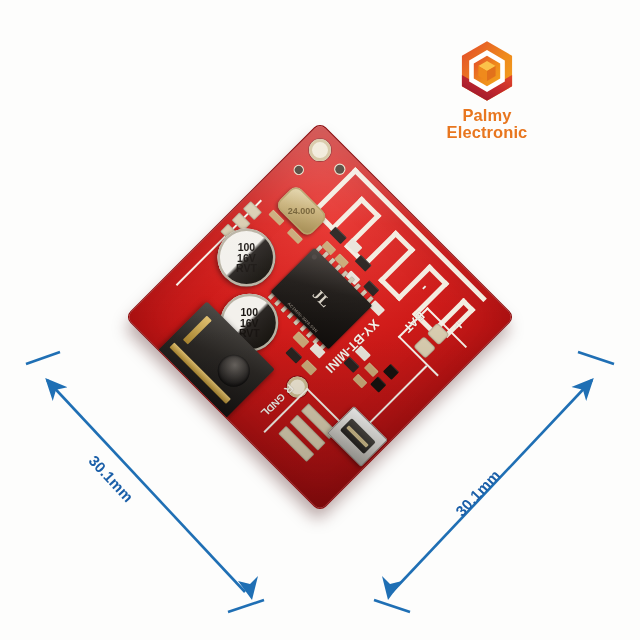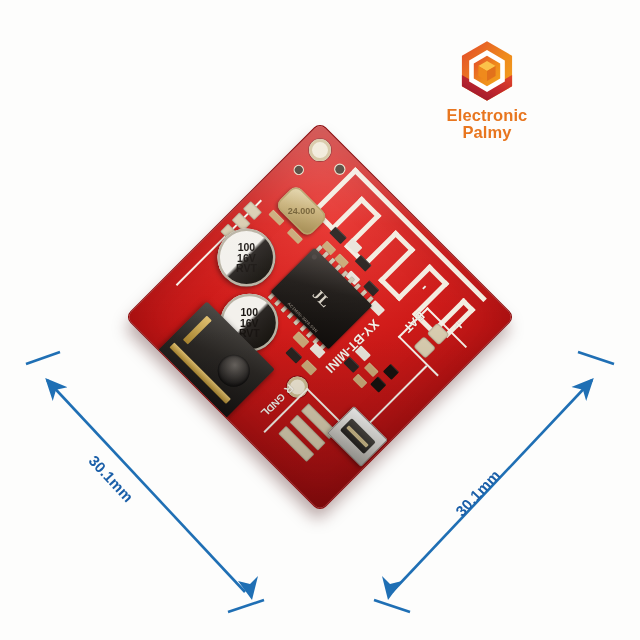--- a/index.html
+++ b/index.html
@@ -165,22 +165,22 @@
       <path d="M50 95 L12 73 L12 56 L50 78 L88 56 L88 73 Z" fill="url(#hexg2)"></path>
       <path d="M50 18 L77 34 L77 66 L50 82 L23 66 L23 34 Z" fill="#ffffff"></path>
       <path d="M50 27 L70 38.5 L70 61.5 L50 73 L30 61.5 L30 38.5 Z" fill="url(#hexg)"></path>
       <g>
         <path d="M50 35 L63 42.5 L50 50 L37 42.5 Z" fill="#fbc24a"></path>
         <path d="M37 42.5 L50 50 L50 65 L37 57.5 Z" fill="#ef8a1c"></path>
         <path d="M63 42.5 L63 57.5 L50 65 L50 50 Z" fill="#e2711b"></path>
       </g>
     </svg>
     <div class="brand-text">
+      <div>Palmy</div>
       <div>Electronic</div>
-      <div>Palmy</div>
     </div>
   </div>
 
   <div class="board-wrap">
     <div class="board">
       <div class="board-inner">
 
         <div class="hole" style="left:8px;top:8px;width:22px;height:22px;"></div>
         <div class="via" style="left:42px;top:14px;width:9px;height:9px;"></div>
         <div class="via" style="left:14px;top:44px;width:8px;height:8px;"></div>

